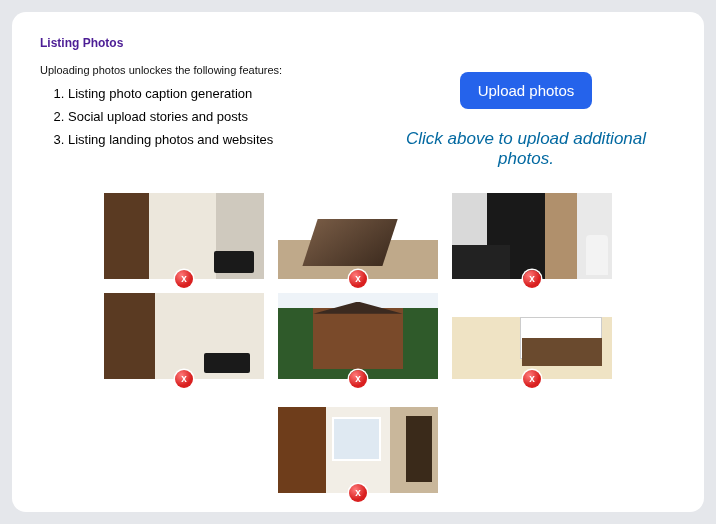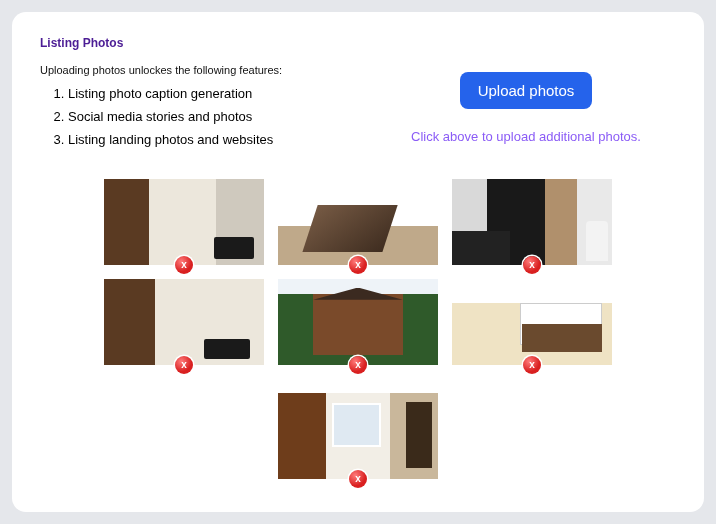--- a/index.html
+++ b/index.html
@@ -53,22 +53,23 @@
       background: #2563eb;
       color: #fff;
       border: none;
       border-radius: 8px;
       padding: 10px 18px;
       font-size: 15px;
       cursor: pointer;
       margin-bottom: 20px;
     }
     .helper {
-      font-size: 13px;
-      color: #8b5cf6;
+      font-style: italic;
+      font-size: 17px;
+      color: #0369a1;
       text-align: center;
     }
     .grid {
       margin-top: 24px;
       display: flex;
       flex-wrap: wrap;
       justify-content: center;
       gap: 14px;
       max-width: 560px;
       margin-left: auto;
@@ -132,21 +133,21 @@
 <body>
 
 <div class="card">
   <h2 class="title">Listing Photos</h2>
 
   <div class="top-row">
     <div class="left-col">
       <p class="intro">Uploading photos unlockes the following features:</p>
       <ol class="features">
         <li>Listing photo caption generation</li>
-        <li>Social media stories and photos</li>
+        <li>Social upload stories and posts</li>
         <li>Listing landing photos and websites</li>
       </ol>
     </div>
     <div class="right-col">
       <button class="upload-btn">Upload photos</button>
       <div class="helper">Click above to upload additional photos.</div>
     </div>
   </div>
 
   <div class="grid">

